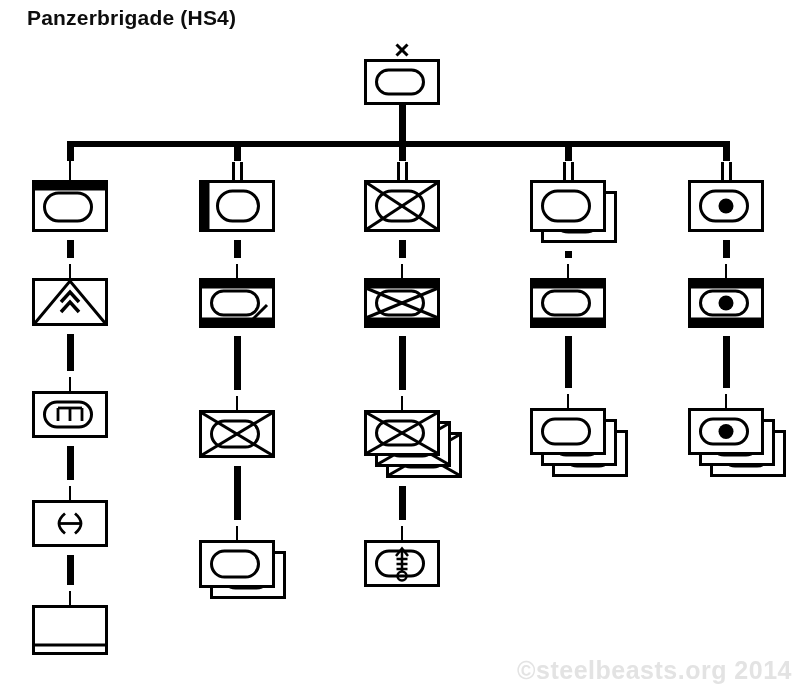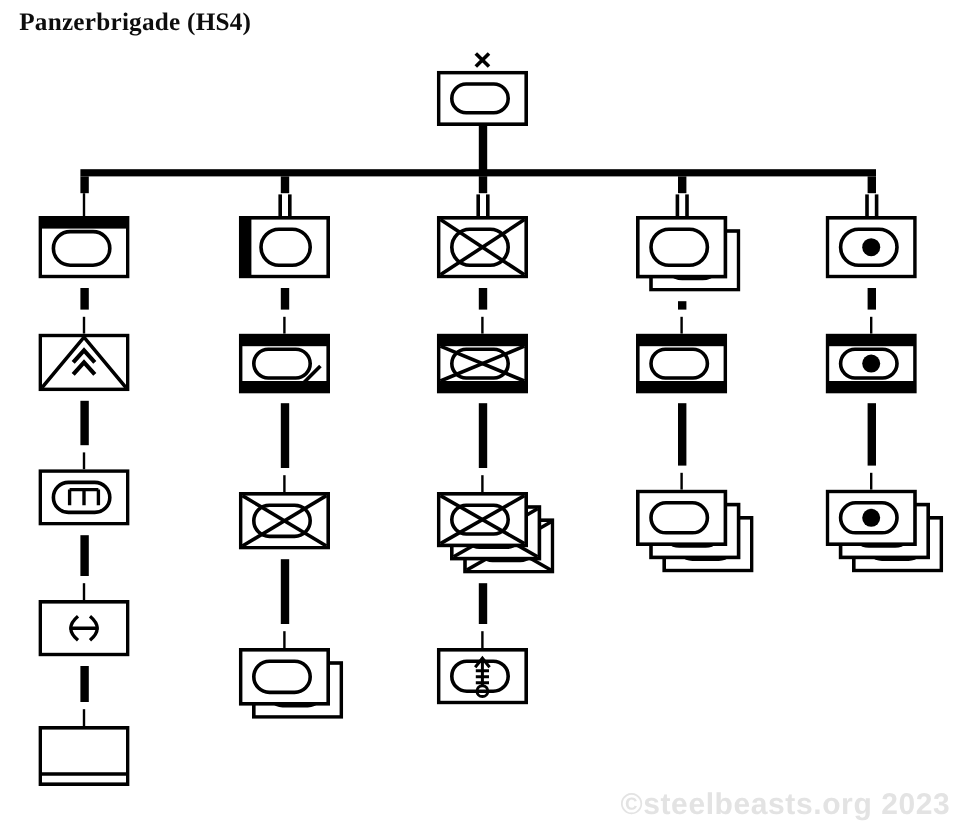--- a/index.html
+++ b/index.html
@@ -1,19 +1,19 @@
 <!DOCTYPE html>
 <html><head>
 <meta charset="utf-8">
 <style>
   html,body{margin:0;padding:0;background:#fff;}
   #page{position:relative;width:800px;height:700px;background:#ffffff;overflow:hidden;
         font-family:"Liberation Sans",sans-serif;}
-  #page-title{position:absolute;left:16px;top:6px;font-size:21px;font-weight:bold;
-        color:#0d0d0d;letter-spacing:0.2px;font-family:Liberation Serif, serif;}
+  #page-title{position:absolute;left:27px;top:6px;font-size:21px;font-weight:bold;
+        color:#0d0d0d;letter-spacing:0.2px;}
   #watermark{position:absolute;right:8px;top:656px;font-size:25px;font-weight:bold;
         color:#e3e3e3;letter-spacing:0.5px;}
   .hline,.vthick,.vthin,.dash{position:absolute;background:#000;}
   .node{position:absolute;}
 </style>
 </head>
 <body>
 
 <div id="page">
   <div id="page-title">Panzerbrigade (HS4)</div>
@@ -198,14 +198,14 @@
           <rect x="34.5" y="33" width="47" height="25" rx="12.5" fill="none" stroke="#000" stroke-width="3"></rect>
           <circle cx="60" cy="45.5" r="7.5" fill="#000"></circle>
           <rect x="12.5" y="12.5" width="73" height="44" fill="#fff" stroke="#000" stroke-width="3"></rect>
           <rect x="23.5" y="22" width="47" height="25" rx="12.5" fill="none" stroke="#000" stroke-width="3"></rect>
           <circle cx="49" cy="34.5" r="7.5" fill="#000"></circle>
           <rect x="1.5" y="1.5" width="73" height="44" fill="#fff" stroke="#000" stroke-width="3"></rect>
           <rect x="12.5" y="11" width="47" height="25" rx="12.5" fill="none" stroke="#000" stroke-width="3"></rect>
           <circle cx="38" cy="23.5" r="7.5" fill="#000"></circle>
         </svg></div>
     </div>
-  <div id="watermark">©steelbeasts.org 2023</div>
+  <div id="watermark">©steelbeasts.org 2014</div>
 </div>
 
 </body></html>

